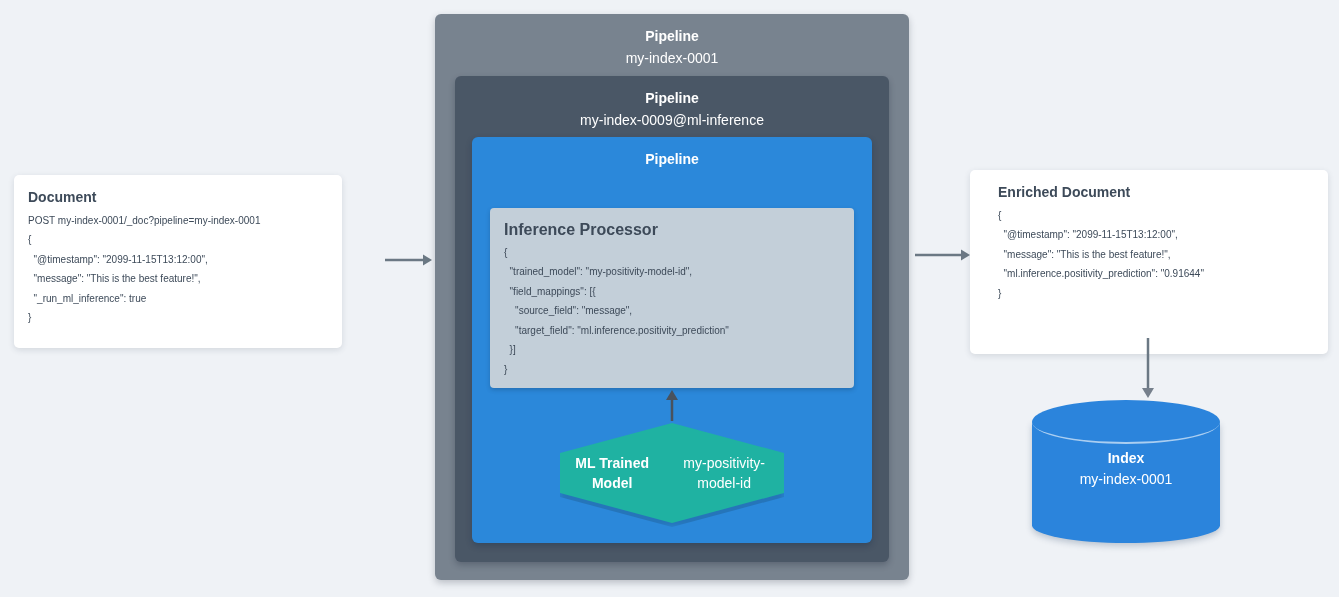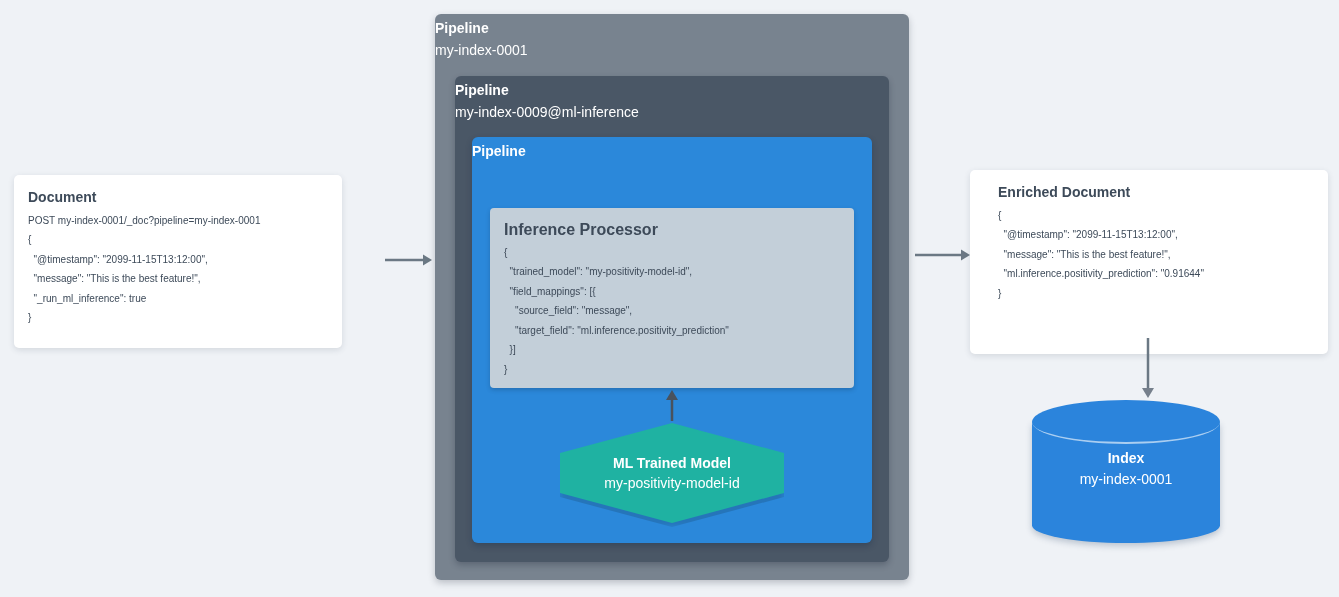--- a/index.html
+++ b/index.html
@@ -43,22 +43,22 @@
     left:20px;top:62px;width:434px;height:486px;
     background:#4a5766;
     box-shadow:0 3px 6px rgba(20,30,45,.28);
   }
   .pipeline-inner{
     left:17px;top:61px;width:400px;height:406px;
     background:#2b88da;
     box-shadow:0 3px 6px rgba(15,40,70,.3);
   }
   .ptitle{
-    padding-top:4px;
-    text-align:left;
+    padding-top:12px;
+    text-align:center;
     color:#ffffff;
     font-size:14px;
     line-height:20px;
   }
   .ptitle .ptitle-label{font-weight:bold;display:block;}
   .ptitle .ptitle-name{display:block;margin-top:2px;}
   
   .processor{
     position:absolute;
     left:18px;top:71px;width:364px;height:180px;
@@ -73,21 +73,21 @@
     font-size:16px;line-height:19.5px;font-weight:bold;color:#3d4a59;
   }
   
   .hex{
     position:absolute;
     left:50%;top:286px;
     transform:translateX(-50%);
     width:224px;height:100px;
     background:#1fb2a2;
     clip-path:polygon(50% 0%,100% 30%,100% 70%,50% 100%,0% 70%,0% 30%);
-    display:flex;flex-direction:column;align-items:center;justify-content:center;
+    display:flex;flex-direction:row;align-items:center;justify-content:center;
     color:#ffffff;font-size:14px;line-height:20px;text-align:center;
   }
   .hex .hex-title{font-weight:bold;display:block;}
   .hex-shadow{
     position:absolute;left:50%;top:290px;transform:translateX(-50%);
     width:224px;height:100px;
     clip-path:polygon(50% 0%,100% 30%,100% 70%,50% 100%,0% 70%,0% 30%);
     background:rgba(20,60,90,.25);
     filter:blur(3px);
   }

